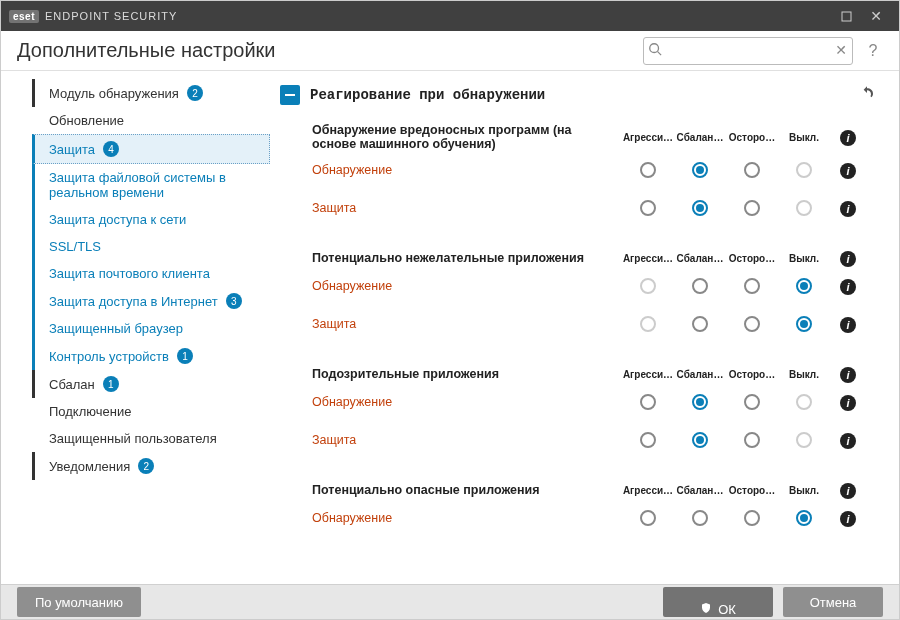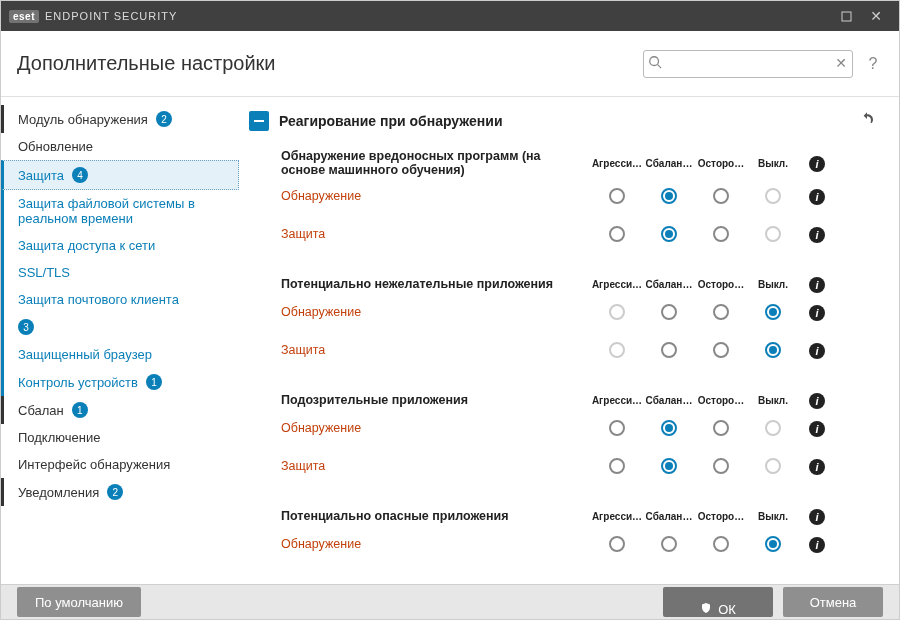--- a/index.html
+++ b/index.html
@@ -8,51 +8,51 @@
 
   
   .titlebar { height: 30px; background: #404040; color: #fff; display: flex; align-items: center; padding: 0 8px; font-size: 11px; }
   .brand { display: flex; align-items: center; gap: 6px; }
   .brand-logo { background:#737373; color:#fff; font-weight:700; border-radius:2px; padding:1px 4px; font-size:10px; letter-spacing:0.5px;}
   .brand-name { color:#dcdcdc; letter-spacing:1px; font-size:11px; }
   .title-spacer { flex:1; }
   .titlebtn { width:30px; height:30px; display:flex; align-items:center; justify-content:center; color:#ccc; font-size:14px; }
 
   
-  .header { height: 66px; display:flex; align-items:center; padding: 0 16px; border-bottom: 1px solid #e0e0e0; }
+  .header { height: 40px; display:flex; align-items:center; padding: 0 16px; border-bottom: 1px solid #e0e0e0; }
   .page-title { font-size: 20px; color:#333; }
   .header-spacer { flex:1; }
   .search-wrap { position:relative; width:210px; height:28px; }
   .search-input { width:100%; height:100%; border:1px solid #bbb; border-radius:3px; padding:0 26px 0 24px; font-size:12px; }
   .search-icon { position:absolute; left:5px; top:5px; color:#888; font-size:14px; }
   .clear-icon { position:absolute; right:6px; top:5px; color:#888; font-size:14px; }
   .help-btn { margin-left:10px; color:#888; font-size:16px; width:20px; text-align:center; }
 
   
-  .body { flex:1; display:flex; min-height:0; }
+  .body { flex:1; display:flex; min-height:0;padding-left:31px; }
 
   
   .sidebar { width: 238px; padding: 8px 0; overflow-y:auto; font-size:13px; }
   .nav-item { display:flex; align-items:center; gap:8px; padding:6px 14px 6px 14px; color:#333; cursor:pointer; border-left:3px solid transparent; }
   .nav-item.marked { border-left-color:#333; }
   .nav-item.sub { padding-left:14px; color:#0a7fb8; }
   .nav-item.sub.marked { border-left-color:#0a7fb8; }
   .nav-item.active { background:#e4f1f9; color:#0a7fb8; border:1px dotted #6aa0c6; border-left:3px solid #0a7fb8; }
   .nav-item.blue { color:#0a7fb8; }
   .badge { background:#0a7fb8; color:#fff; border-radius:9px; font-size:10px; min-width:16px; height:16px; display:inline-flex; align-items:center; justify-content:center; padding:0 4px; }
 
   
   .main { flex:1; padding: 10px 4px 10px 10px; display:flex; min-width:0; }
   .panel { flex:1; overflow-y:auto; padding-right:6px; }
   .panel::-webkit-scrollbar { width:8px; }
   .panel::-webkit-scrollbar-thumb { background:#ccc; border-radius:4px; }
 
   .section-head { display:flex; align-items:center; gap:10px; padding:4px 6px 10px 0; }
   .collapse-btn { width:20px; height:20px; background:#0a7fb8; color:#fff; display:flex; align-items:center; justify-content:center; font-weight:700; border-radius:2px; font-size:14px; }
-  .section-title { font-weight:600; font-size:14px; color:#222; flex:1; }
+  .section-title { font-weight:600; font-size:14px; color:#222; flex:1;font-family:Liberation Mono, monospace; }
   .undo-icon { color:#555; font-size:16px; padding-right:8px; }
 
   .group { padding: 8px 8px 14px 32px; }
   .group-header { display:flex; align-items:center; }
   .group-title { font-weight:600; font-size:12.5px; color:#222; flex:1; max-width:310px; padding-right:10px; }
   .cols { display:flex; gap:0; }
   .col-head { width:52px; font-size:10px; font-weight:600; color:#222; text-align:center; overflow:hidden; text-overflow:ellipsis; white-space:nowrap; }
   .info-cell { width:36px; text-align:center; }
   .info-icon { display:inline-flex; width:16px; height:16px; border-radius:50%; background:#222; color:#fff; align-items:center; justify-content:center; font-size:11px; font-weight:700; font-style:italic; }
 
@@ -131,38 +131,39 @@
         <div class="nav-item sub marked">
           <span>Защита доступа к сети</span>
         </div>
         <div class="nav-item sub marked">
           <span>SSL/TLS</span>
         </div>
         <div class="nav-item sub marked">
           <span>Защита почтового клиента</span>
         </div>
         <div class="nav-item sub marked">
+          <span>Защита доступа в Интернет</span>
           <span class="badge">3</span>
         </div>
         <div class="nav-item sub marked">
           <span>Защищенный браузер</span>
         </div>
         <div class="nav-item sub marked">
           <span>Контроль устройств</span>
           <span class="badge">1</span>
         </div>
         <div class="nav-item marked">
           <span>Сбалан</span>
           <span class="badge">1</span>
         </div>
         <div class="nav-item">
           <span>Подключение</span>
         </div>
         <div class="nav-item">
-          <span>Интерфейс обнаружения</span>
+          <span>Защищенный пользователя</span>
         </div>
         <div class="nav-item marked">
           <span>Уведомления</span>
           <span class="badge">2</span>
         </div>
       </div>
 
     <div class="main">
       <div class="panel">
 

